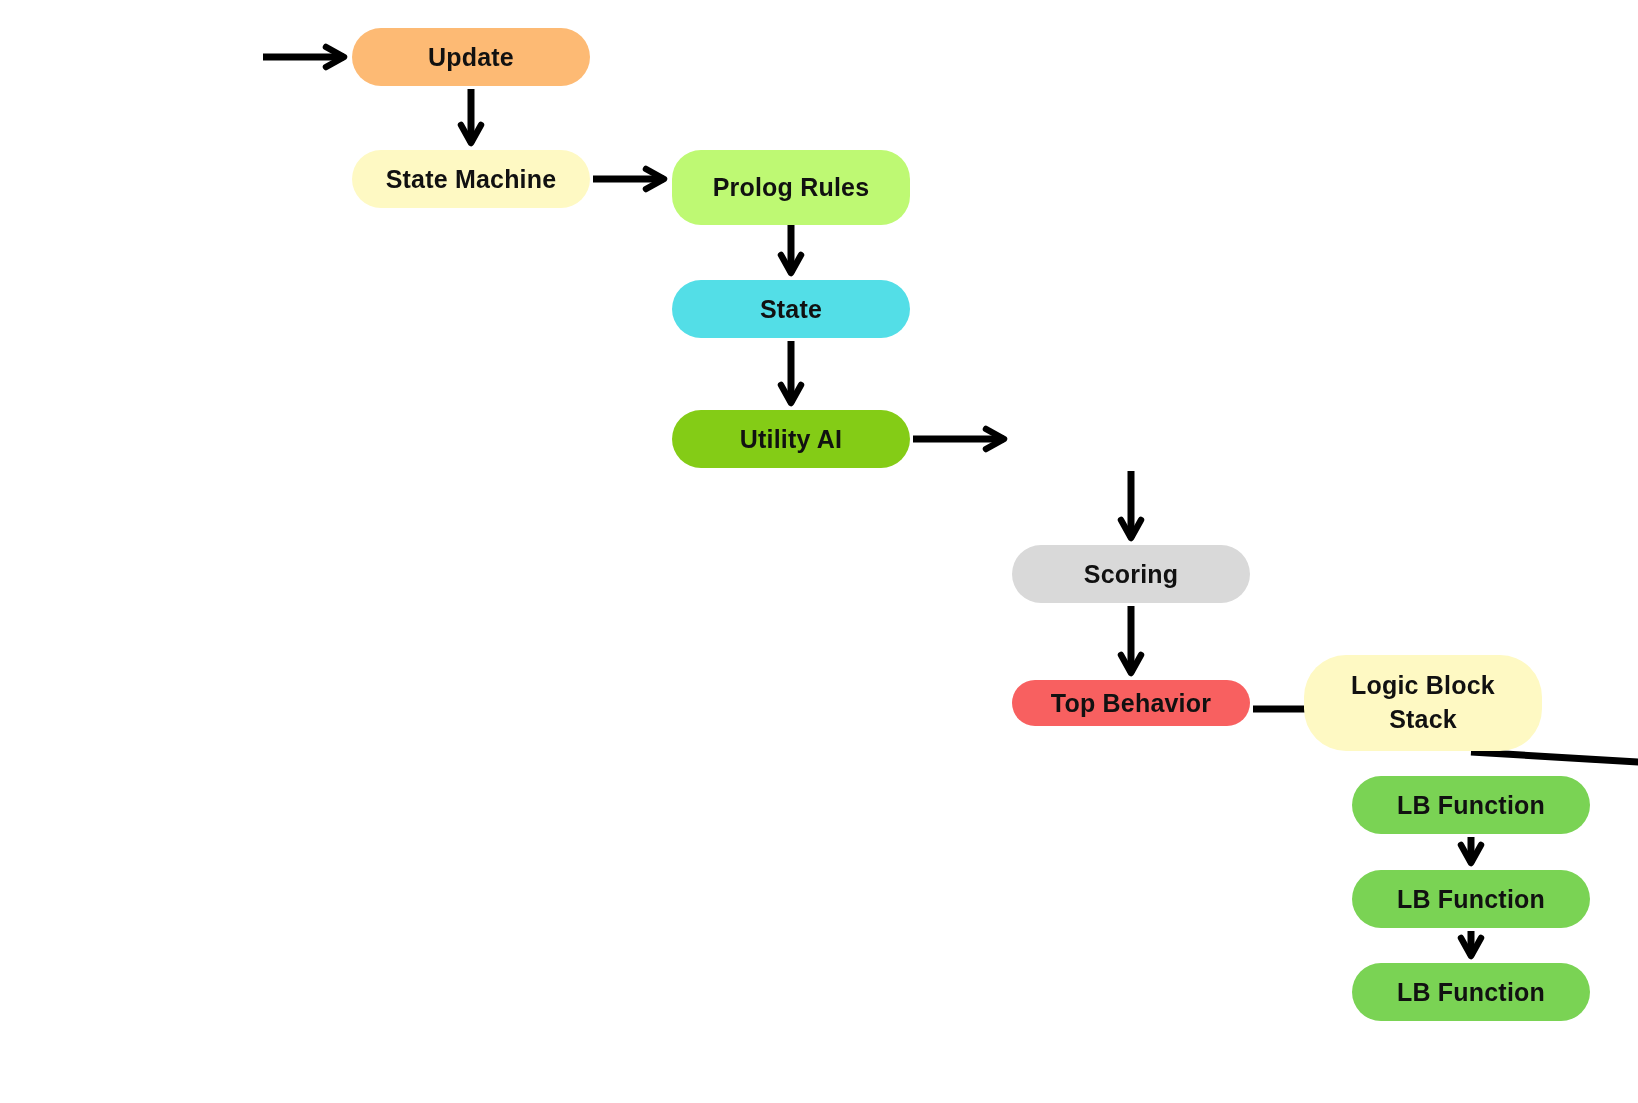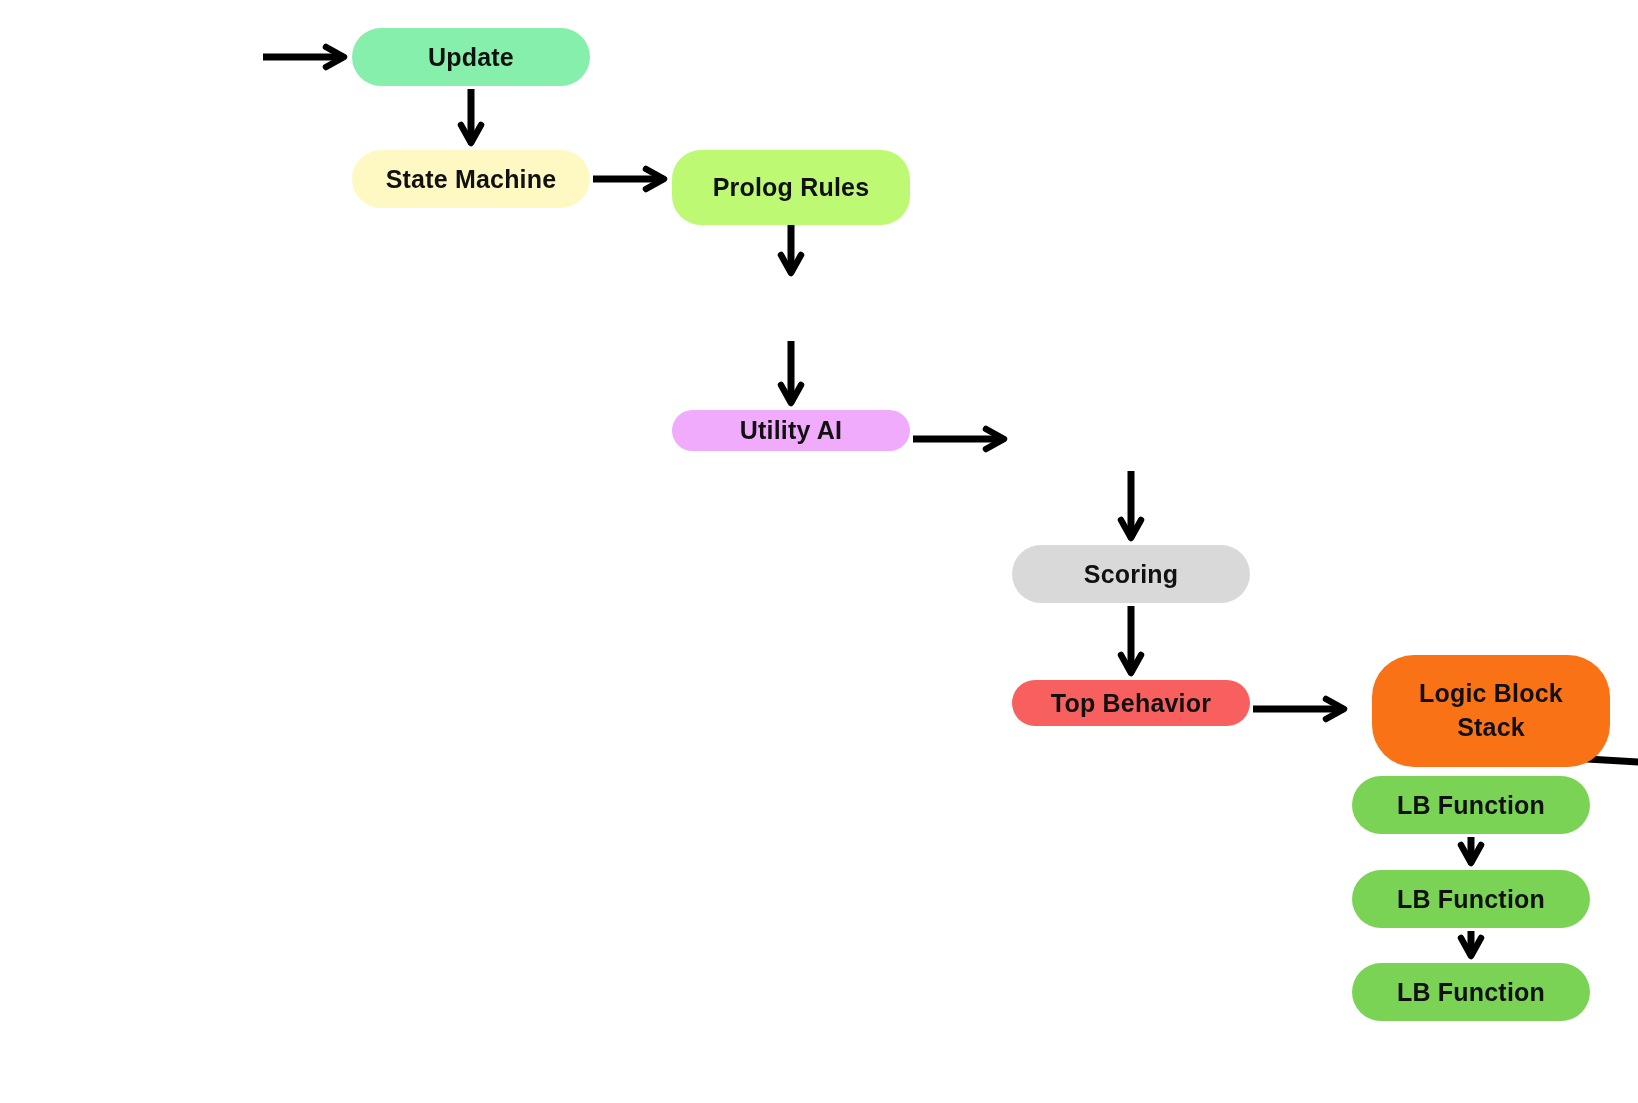--- a/index.html
+++ b/index.html
@@ -67,35 +67,36 @@
     <line class="edge" x1="913" y1="439" x2="1004" y2="439" marker-end="url(#head)"></line>
     <line class="edge" x1="1131" y1="471" x2="1131" y2="538" marker-end="url(#head)"></line>
     <line class="edge" x1="1131" y1="606" x2="1131" y2="673" marker-end="url(#head)"></line>
     <line class="edge" x1="1253" y1="709" x2="1344" y2="709" marker-end="url(#head)"></line>
     <line class="edge" x1="1471" y1="752" x2="1770" y2="770" marker-end="url(#head)"></line>
     <line class="edge" x1="1471" y1="837" x2="1471" y2="863" marker-end="url(#head)"></line>
     <line class="edge" x1="1471" y1="931" x2="1471" y2="956" marker-end="url(#head)"></line>
   </svg>
 
 
-  <div class="node" style="left: 352px; top: 28px; width: 238px; height: 58px; background: #86efac;">Update</div>
+  <div class="node" style="left: 352px; top: 28px; width: 238px; height: 58px; background: #fdba74;">Update</div>
 
   <div class="node" style="left: 352px; top: 150px; width: 238px; height: 58px; background: #fef9c3;">State Machine</div>
 
   <div class="node" style="left: 672px; top: 150px; width: 238px; height: 75px; background: rgb(190, 249, 115);">Prolog Rules</div>
 
+  <div class="node" style="left: 672px; top: 280px; width: 238px; height: 58px; background: rgb(83, 222, 231);">State</div>
 
-  <div class="node" style="left: 672px; top: 410px; width: 238px; height: 41px; background: #f0abfc;">Utility AI</div>
+  <div class="node" style="left: 672px; top: 410px; width: 238px; height: 58px; background: #84cc16;">Utility AI</div>
 
 
   <div class="node" style="left: 1012px; top: 545px; width: 238px; height: 58px; background: rgb(217, 217, 217);">Scoring</div>
 
   <div class="node" style="left: 1012px; top: 680px; width: 238px; height: 46px; background: rgb(248, 96, 96);">Top Behavior</div>
 
-  <div class="node tall" style="left: 1372px; top: 655px; width: 238px; height: 112px; background: #f97316;">Logic Block Stack</div>
+  <div class="node tall" style="left: 1304px; top: 655px; width: 238px; height: 96px; background: #fef9c3;">Logic Block Stack</div>
 
   <div class="node" style="left: 1352px; top: 776px; width: 238px; height: 58px; background: rgb(122, 211, 84);">LB Function</div>
 
   <div class="node" style="left: 1352px; top: 870px; width: 238px; height: 58px; background: rgb(122, 211, 84);">LB Function</div>
 
   <div class="node" style="left: 1352px; top: 963px; width: 238px; height: 58px; background: rgb(122, 211, 84);">LB Function</div>
 
 </div>
 
 </body></html>

